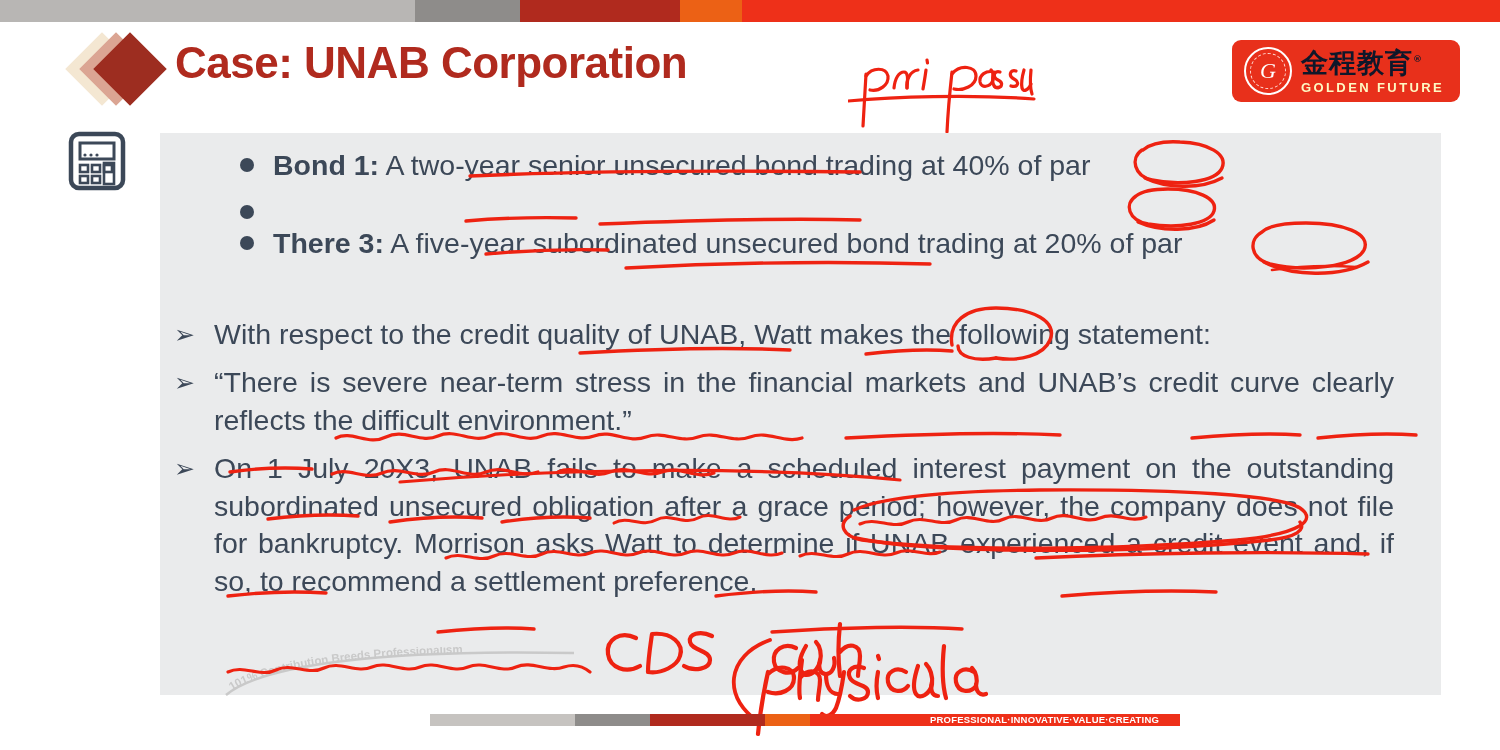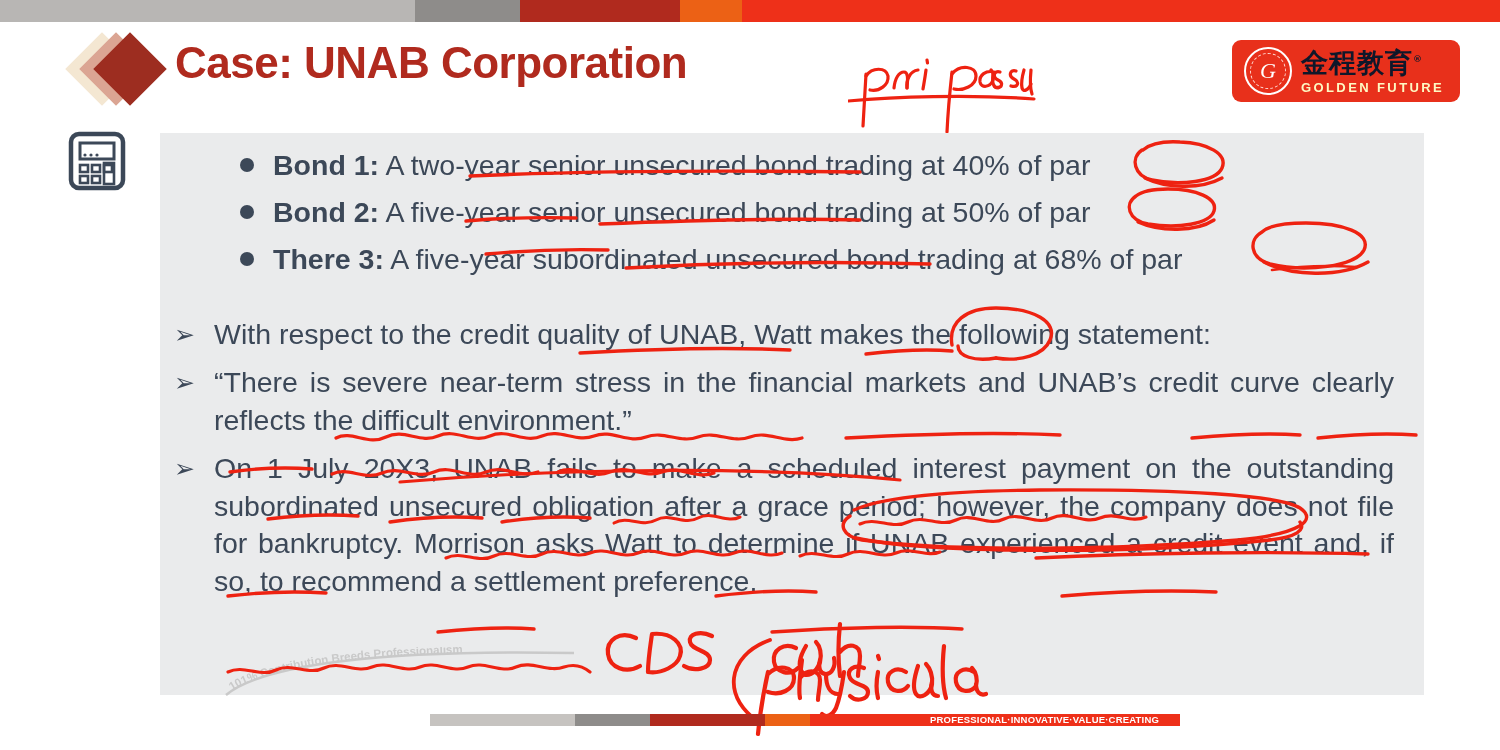--- a/index.html
+++ b/index.html
@@ -46,20 +46,21 @@
   #brand-cn{color:#0f172a;font-size:27px;font-weight:bold;letter-spacing:1px;
     font-family:"DejaVu Sans", sans-serif;position:relative;}
   #brand-reg{font-size:9px;vertical-align:super;}
   #brand-en{color:#fef9c3;font-size:13px;font-weight:bold;letter-spacing:2.4px;margin-top:5px;}
   
   #calc-icon{position:absolute;left:68px;top:131px;width:58px;height:60px;}
   
   #content-panel{
     position:absolute;left:160px;top:133px;width:1264px;height:562px;
     background:#eaebec;
+    padding-left:17px;
   }
   
   #bond-list{position:absolute;left:80px;top:10px;width:1175px;}
   .bond-item{display:flex;align-items:flex-start;margin-bottom:2px;}
   .bullet-dot{width:14px;height:14px;border-radius:50%;background:#3c4858;
     margin-top:15px;margin-right:19px;flex:none;}
   .bond-body{color:#3c4858;font-size:28.5px;line-height:1.58;}
   .bond-label{font-weight:bold;}
   
   .arrow-para{display:flex;align-items:flex-start;}
@@ -148,25 +149,24 @@
 
 <div id="content-panel">
 
   <div id="bond-list">
     <div class="bond-item">
       <div class="bullet-dot"></div>
       <div class="bond-body"><span class="bond-label">Bond 1:</span><span> A two-year senior unsecured bond trading at 40% of par</span></div>
     </div>
     <div class="bond-item">
       <div class="bullet-dot"></div>
-      <div class="bond-body"><span class="bond-label">Bond 2:</span><span> A five-year senior unsecured bond trading at 50% of par</span></div>
     </div>
     <div class="bond-item">
       <div class="bullet-dot"></div>
-      <div class="bond-body" style="width:1115px"><span class="bond-label">There 3:</span><span> A five-year subordinated unsecured bond trading at 68% of par</span></div>
+      <div class="bond-body" style="width:1115px"><span class="bond-label">There 3:</span><span> A five-year subordinated unsecured bond trading at 20% of par</span></div>
     </div>
   </div>
 
   <div id="paras">
     <div class="arrow-para" id="para1">
       <div class="arrow-mark">➢</div>
       <div class="para-body j">With respect to the credit quality of UNAB, Watt makes the following statement:</div>
     </div>
     <div class="arrow-para" id="para2">
       <div class="arrow-mark">➢</div>

